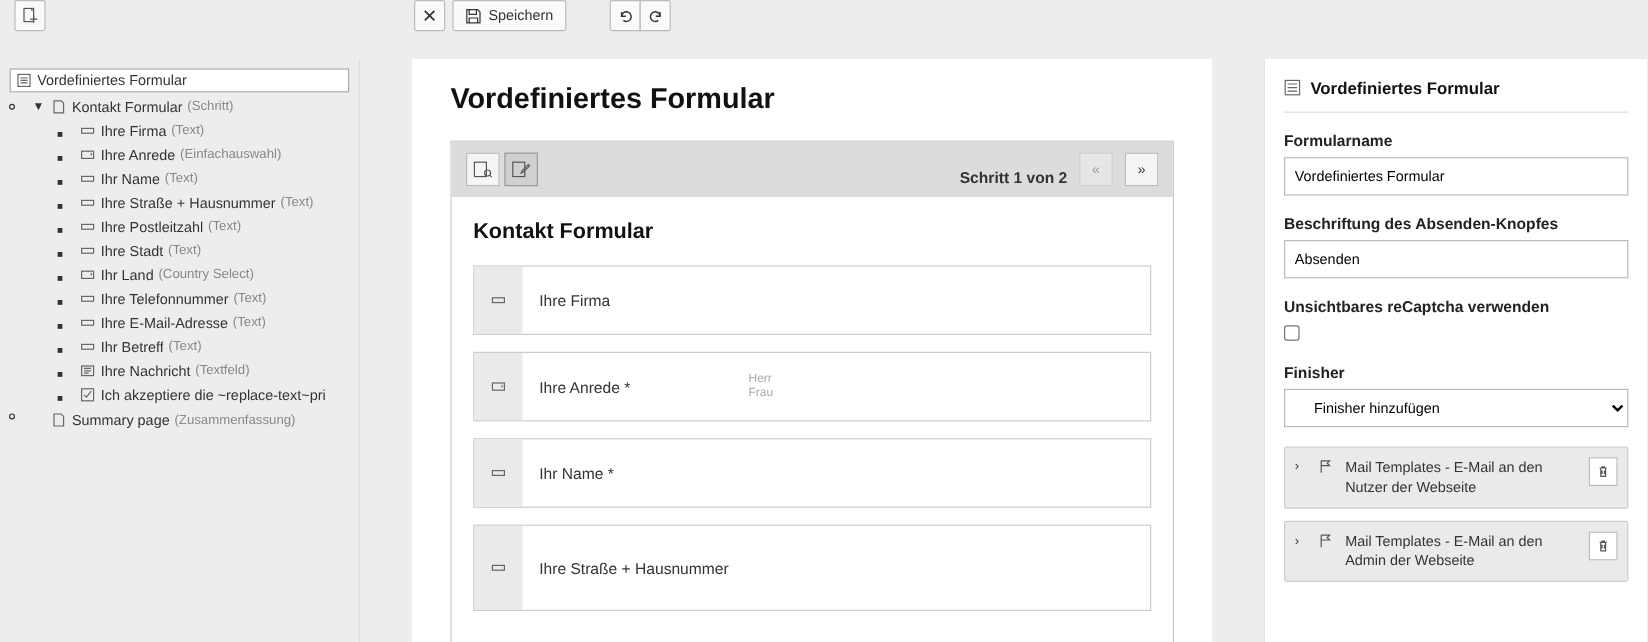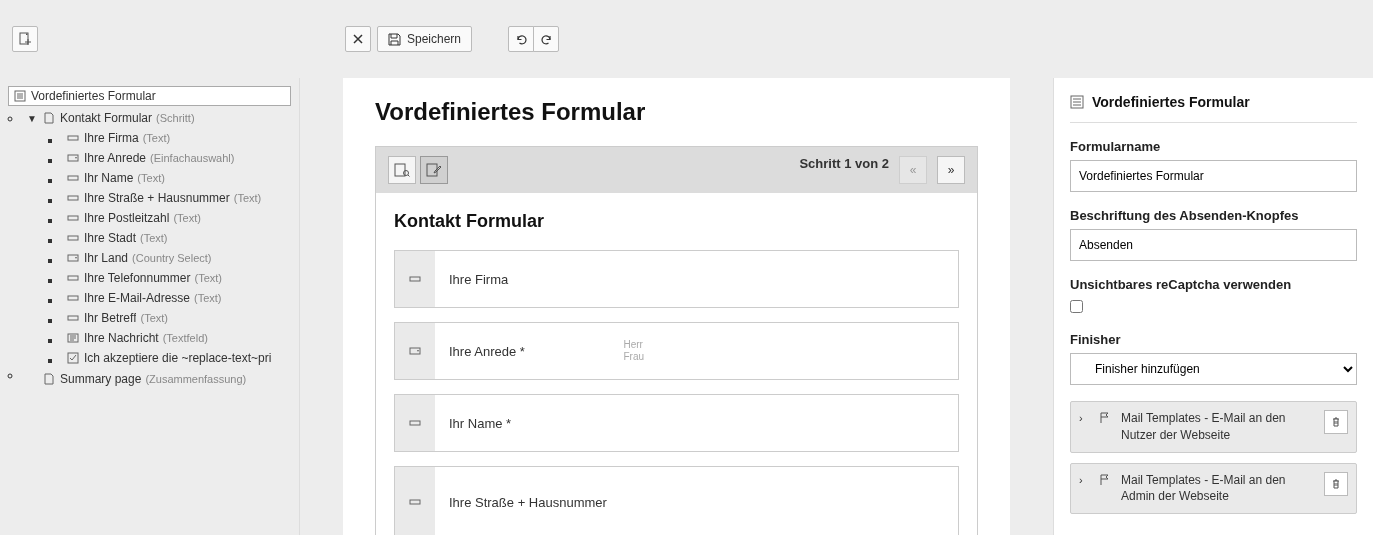--- a/index.html
+++ b/index.html
@@ -1,18 +1,18 @@
 <!DOCTYPE html>
 <html><head>
 <meta charset="utf-8">
 <style>
 * { box-sizing: border-box; margin: 0; padding: 0; }
 body { font-family: Verdana, Arial, sans-serif; font-size: 12px; color: #333; background: #ededed; overflow: hidden; }
 .app { display: flex; flex-direction: column; height: 535px; width: 1373px; }
-.toolbar { height: 78px; display: flex; align-items: center; padding: 0 12px; gap: 6px; background: #ededed; }
+.toolbar { height: 49px; display: flex; padding: 0 12px; gap: 6px; background: #ededed; }
 .toolbar .left-group { display: flex; gap: 6px; }
 .toolbar .spacer { width: 295px; }
 .btn { display: inline-flex; align-items: center; gap: 6px; border: 1px solid #bbb; background: #fafafa; height: 26px; padding: 0 10px; border-radius: 2px; cursor: pointer; font-size: 12px; color: #333; }
 .btn.icon-only { padding: 0; width: 26px; justify-content: center; }
 .btn-group { display: inline-flex; }
 .btn-group .btn { border-radius: 0; margin-left: -1px; }
 .btn-group .btn:first-child { border-top-left-radius: 2px; border-bottom-left-radius: 2px; margin-left: 0; }
 .btn-group .btn:last-child { border-top-right-radius: 2px; border-bottom-right-radius: 2px; }
 
 .main { flex: 1; display: flex; overflow: hidden; gap: 43px; }
@@ -29,21 +29,21 @@
 .tree-children.level2 { padding-left: 40px; }
 .new-step-btn { margin: 8px 0 0 38px; }
 
 .canvas { flex: 1; background: #fff; padding: 20px 32px; overflow-y: auto; }
 .canvas h1 { font-size: 24px; font-weight: bold; margin-bottom: 20px; color: #111; }
 .stage { border: 1px solid #ccc; background: #fff; }
 .stage-header { display: flex; align-items: center; justify-content: space-between; height: 46px; background: #dcdcdc; padding: 0 12px; }
 .stage-header .view-btns { display: flex; gap: 4px; }
 .stage-header .view-btn { width: 28px; height: 28px; border: 1px solid #bbb; background: #f5f5f5; display: flex; align-items: center; justify-content: center; cursor: pointer; }
 .stage-header .view-btn.active { background: #d0d0d0; border-color: #999; }
-.stage-header .step-nav { display: flex; align-items: flex-start; gap: 10px; }
+.stage-header .step-nav { display: flex; align-items: flex-end; gap: 10px; }
 .stage-header .step-label { font-weight: bold; font-size: 13px; color: #333; }
 .stage-header .nav-btn { width: 28px; height: 28px; border: 1px solid #bbb; background: #f5f5f5; display: flex; align-items: center; justify-content: center; cursor: pointer; font-size: 12px; }
 .stage-header .nav-btn.disabled { opacity: 0.4; cursor: default; }
 .stage-body { padding: 18px 18px; }
 .stage-body h2 { font-size: 18px; font-weight: bold; margin-bottom: 18px; color: #111; }
 .field-row { display: flex; border: 1px solid #ccc; margin-bottom: 14px; height: 58px; background: #fff; }
 .field-row .handle { width: 40px; background: #eaeaea; display: flex; align-items: center; justify-content: center; color: #888; }
 .field-row .content { flex: 1; display: flex; align-items: center; padding: 0 14px; font-size: 13px; color: #333; }
 .field-row .options { font-size: 10px; color: #aaa; line-height: 1.2; margin-left: auto; padding-right: 300px; }
 .field-row.tall { height: 72px; }

